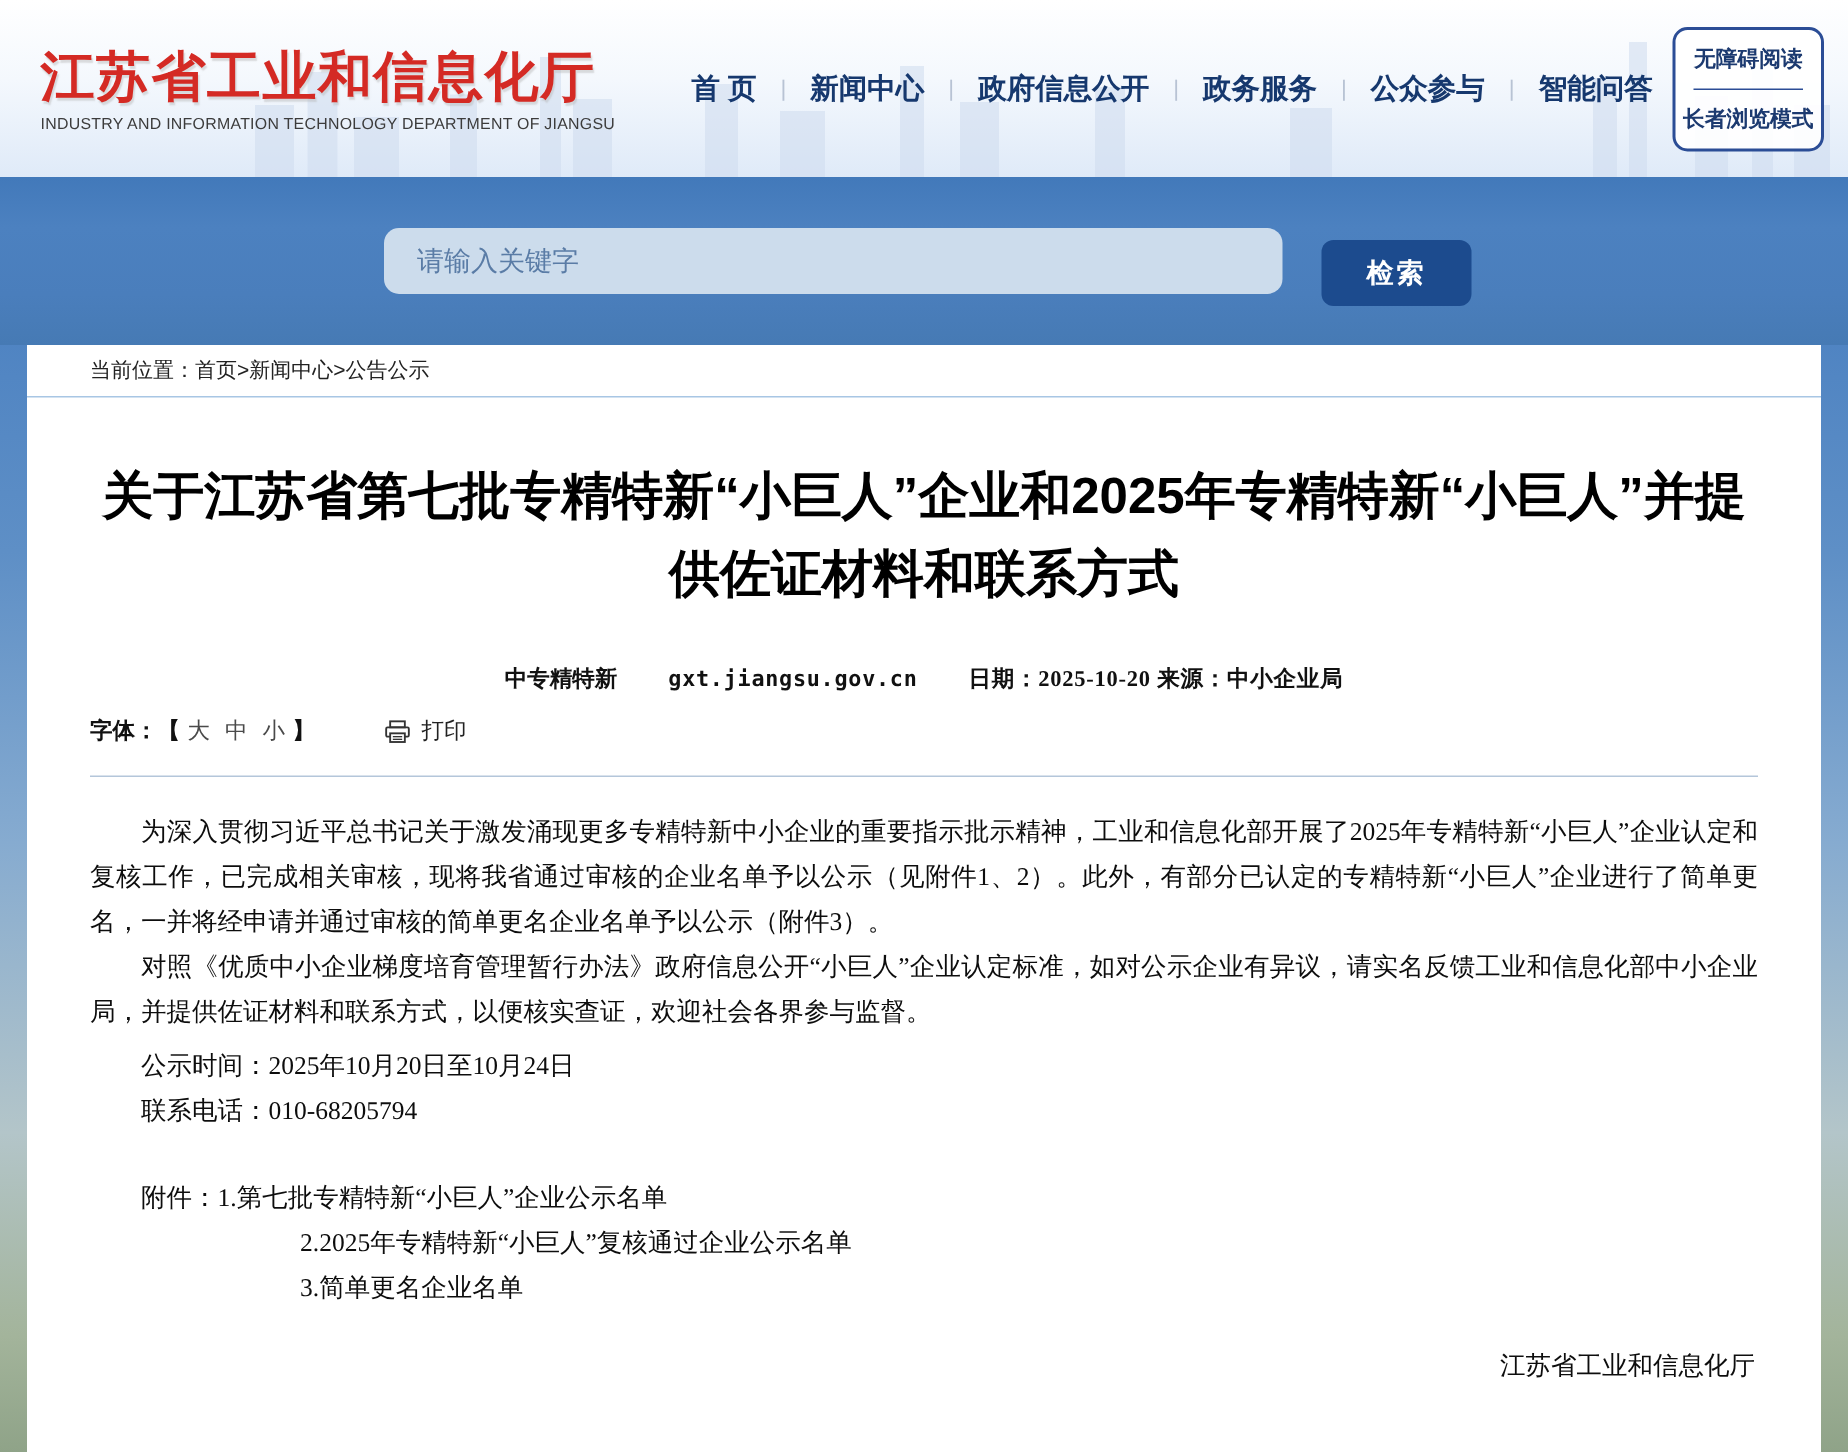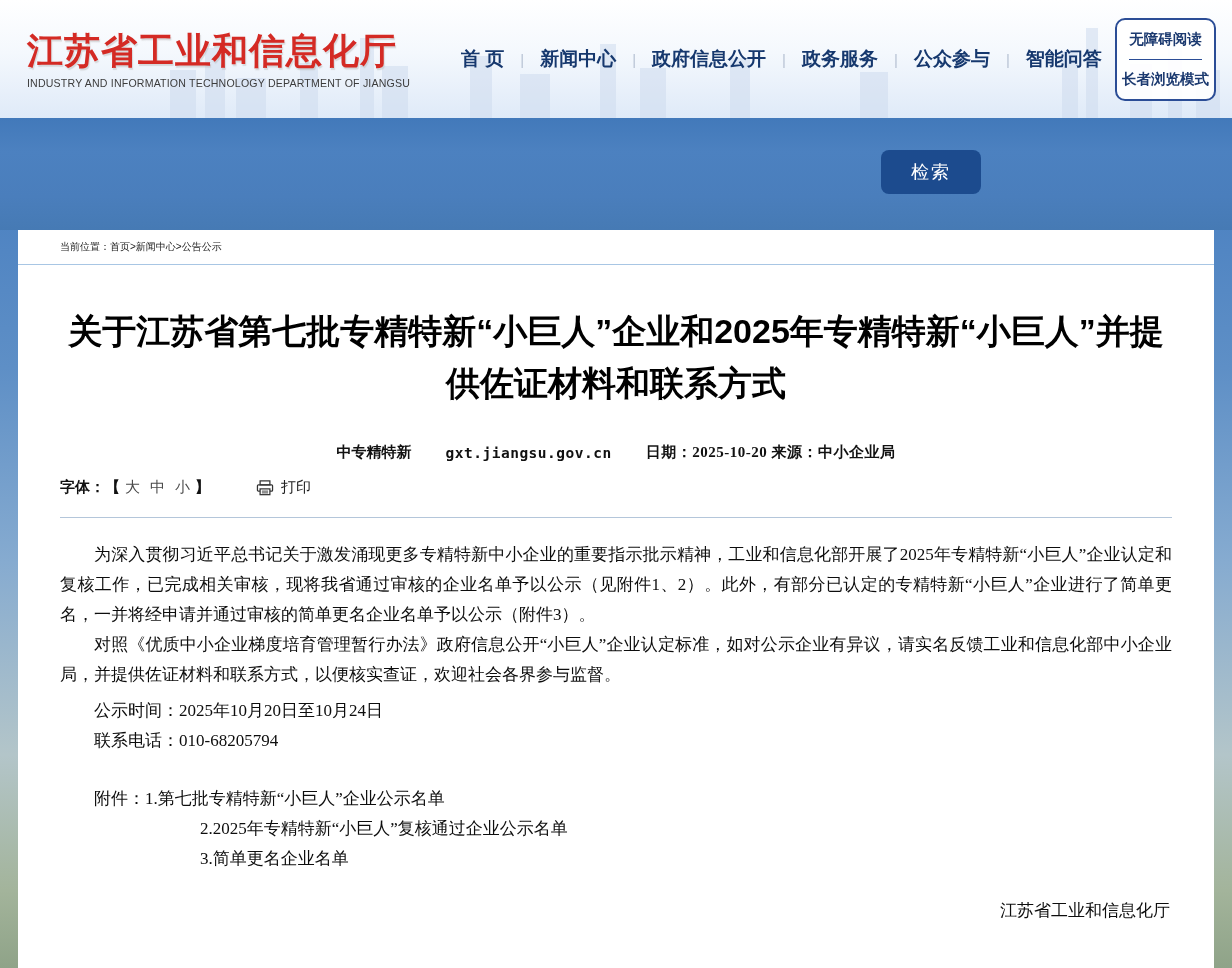--- a/index.html
+++ b/index.html
@@ -62,34 +62,34 @@
     background: linear-gradient(180deg, #4279ba 0%, #4c81c0 30%, #4a7ebc 70%, #467ab4 100%);
   }
   .search-input {
     position: absolute; left: 256px; top: 34px; width: 599px; height: 44px;
     background: #ccdcec; border: none; border-radius: 10px;
     padding: 0 22px; font-size: 18px; color: #2c4a74; outline: none;
     font-family: "Liberation Sans", sans-serif;
   }
   .search-input::placeholder { color: #5a7ca6; opacity: 1; }
   .search-btn {
-    position: absolute; left: 881px; top: 32px; width: 100px; height: 44px;
+    position: absolute; left: 881px; top: 42px; width: 100px; height: 44px;
     background: #1c4b8e; color: #ffffff; border: none; border-radius: 8px;
-    font-size: 18px; font-weight: normal; cursor: pointer; letter-spacing: 2px;
+    font-size: 18px; font-weight: bold; cursor: pointer; letter-spacing: 2px;
     font-family: "Liberation Sans", sans-serif;
   }
 
   
   .content-sheet {
     margin: 0 18px; background: #ffffff; height: 738px; overflow: hidden;
   }
   .breadcrumb-bar {
     height: 35px; display: flex; align-items: center;
     padding-left: 42px; border-bottom: 1px solid #a8c6e4;
-    font-size: 10px; color: #222222;
+    font-size: 14px; color: #222222;
   }
   .breadcrumb-path { cursor: pointer; }
 
   .article { padding: 0 42px; }
   .article-title {
     margin: 40px auto 0; max-width: 1100px; text-align: center;
     font-size: 34px; font-weight: bold; color: #000000; line-height: 52px;
     font-family: "Liberation Sans", sans-serif;
   }
   .meta-row {
@@ -177,20 +177,21 @@
     </nav>
     <div class="access-box">
       <button class="access-item">无障碍阅读</button>
       <div class="access-divider"></div>
       <button class="access-item">长者浏览模式</button>
     </div>
   </div>
 </div>
 
 <div class="search-band">
+  <input class="search-input" type="text" placeholder="请输入关键字" style="">
   <button class="search-btn">检索</button>
 </div>
 
 <div class="content-sheet">
 
   <div class="breadcrumb-bar">
     <span>当前位置：</span>
     <span class="breadcrumb-path">首页&gt;新闻中心&gt;公告公示</span>
   </div>
 

